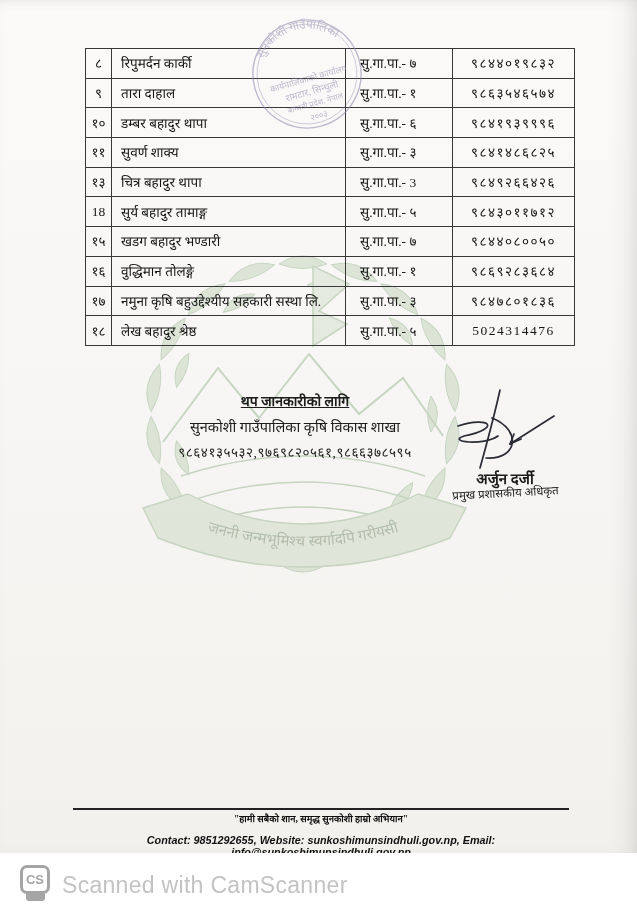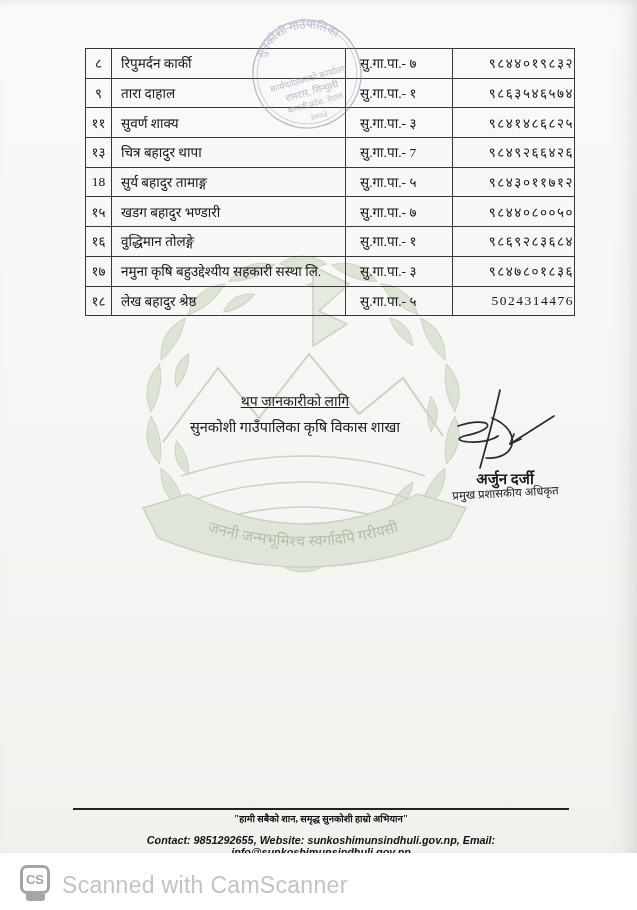--- a/index.html
+++ b/index.html
@@ -22,31 +22,31 @@
     border-collapse:collapse; z-index:3; table-layout:fixed;
   }
   table.roster td {
     border:1.6px solid #383838; height:29.7px;
     font-size:13.5px; color:#151515; vertical-align:middle;
     background:transparent; overflow:hidden; white-space:nowrap;
   }
   td.c-sn   { text-align:center; }
   td.c-name { padding-left:9px; text-align:left; }
   td.c-ward { padding-left:14px; text-align:left; }
-  td.c-phone{ text-align:right; letter-spacing:1.5px; }
+  td.c-phone{ text-align:center; letter-spacing:1.5px; }
   
   .stamp { position:absolute; left:237px; top:10px; z-index:4; opacity:.55; }
   
   .watermark { position:absolute; left:108px; top:246px; z-index:1; opacity:.45; }
   
   .info-block {
     position:absolute; left:140px; top:391px; width:310px;
     text-align:center; z-index:3;
   }
-  .info-title { font-size:14px; font-weight:normal; text-decoration:underline; }
+  .info-title { font-size:14px; font-weight:bold; text-decoration:underline; }
   .info-line1 { font-size:14.5px; margin-top:6px; }
   .info-line2 { font-size:13.5px; margin-top:7px; letter-spacing:.5px; }
   
   .sig-svg  { position:absolute; left:448px; top:386px; z-index:4; }
   .sig-name {
     position:absolute; left:455px; top:468px; width:100px; z-index:4;
     text-align:center; font-size:15px; font-weight:bold;
   }
   .sig-title{
     position:absolute; left:418px; top:485px; width:175px; z-index:4;
@@ -177,29 +177,35 @@
             <td class="c-ward dev">सु.गा.पा.- ७</td>
             <td class="c-phone dev">९८४४०१९८३२</td>
           </tr>
           <tr>
             <td class="c-sn dev">९</td>
             <td class="c-name dev">तारा दाहाल</td>
             <td class="c-ward dev">सु.गा.पा.- १</td>
             <td class="c-phone dev">९८६३५४६५७४</td>
           </tr>
           <tr>
+            <td class="c-sn dev">१०</td>
+            <td class="c-name dev">डम्बर बहादुर थापा</td>
+            <td class="c-ward dev">सु.गा.पा.- ६</td>
+            <td class="c-phone dev">९८४१९३९९९६</td>
+          </tr>
+          <tr>
             <td class="c-sn dev">११</td>
             <td class="c-name dev">सुवर्ण शाक्य</td>
             <td class="c-ward dev">सु.गा.पा.- ३</td>
             <td class="c-phone dev">९८४१४८६८२५</td>
           </tr>
           <tr>
             <td class="c-sn dev">१३</td>
             <td class="c-name dev">चित्र बहादुर थापा</td>
-            <td class="c-ward dev">सु.गा.पा.- 7</td>
+            <td class="c-ward dev">सु.गा.पा.- 3</td>
             <td class="c-phone dev">९८४९२६६४२६</td>
           </tr>
           <tr>
             <td class="c-sn dev">18</td>
             <td class="c-name dev">सुर्य बहादुर तामाङ्ग</td>
             <td class="c-ward dev">सु.गा.पा.- ५</td>
             <td class="c-phone dev">९८४३०११७१२</td>
           </tr>
           <tr>
             <td class="c-sn dev">१५</td>
@@ -224,20 +230,21 @@
             <td class="c-name dev">लेख बहादुर श्रेष्ठ</td>
             <td class="c-ward dev">सु.गा.पा.- ५</td>
             <td class="c-phone dev">5024314476</td>
           </tr>
         </tbody>
     </table>
 
     <div class="info-block">
       <div class="info-title dev">थप जानकारीको लागि</div>
       <div class="info-line1 dev">सुनकोशी गाउँपालिका कृषि विकास शाखा</div>
+      <div class="info-line2 dev">९८६४१३५५३२,९७६९८२०५६१,९८६६३७८५९५</div>
     </div>
 
     <svg class="sig-svg" width="120" height="88" viewBox="0 0 120 88">
       <g fill="none" stroke="#2b2b35" stroke-width="1.7" stroke-linecap="round">
         <path d="M 52,4 C 48,22 42,46 32,82"></path>
         <path d="M 10,40 C 42,30 54,42 16,50 C -2,56 36,60 50,50"></path>
         <path d="M 44,32 C 74,44 70,74 38,72"></path>
         <path d="M 106,30 L 62,58"></path>
         <path d="M 62,58 l 11,-5 M 62,58 l 4,-10"></path>
       </g>

